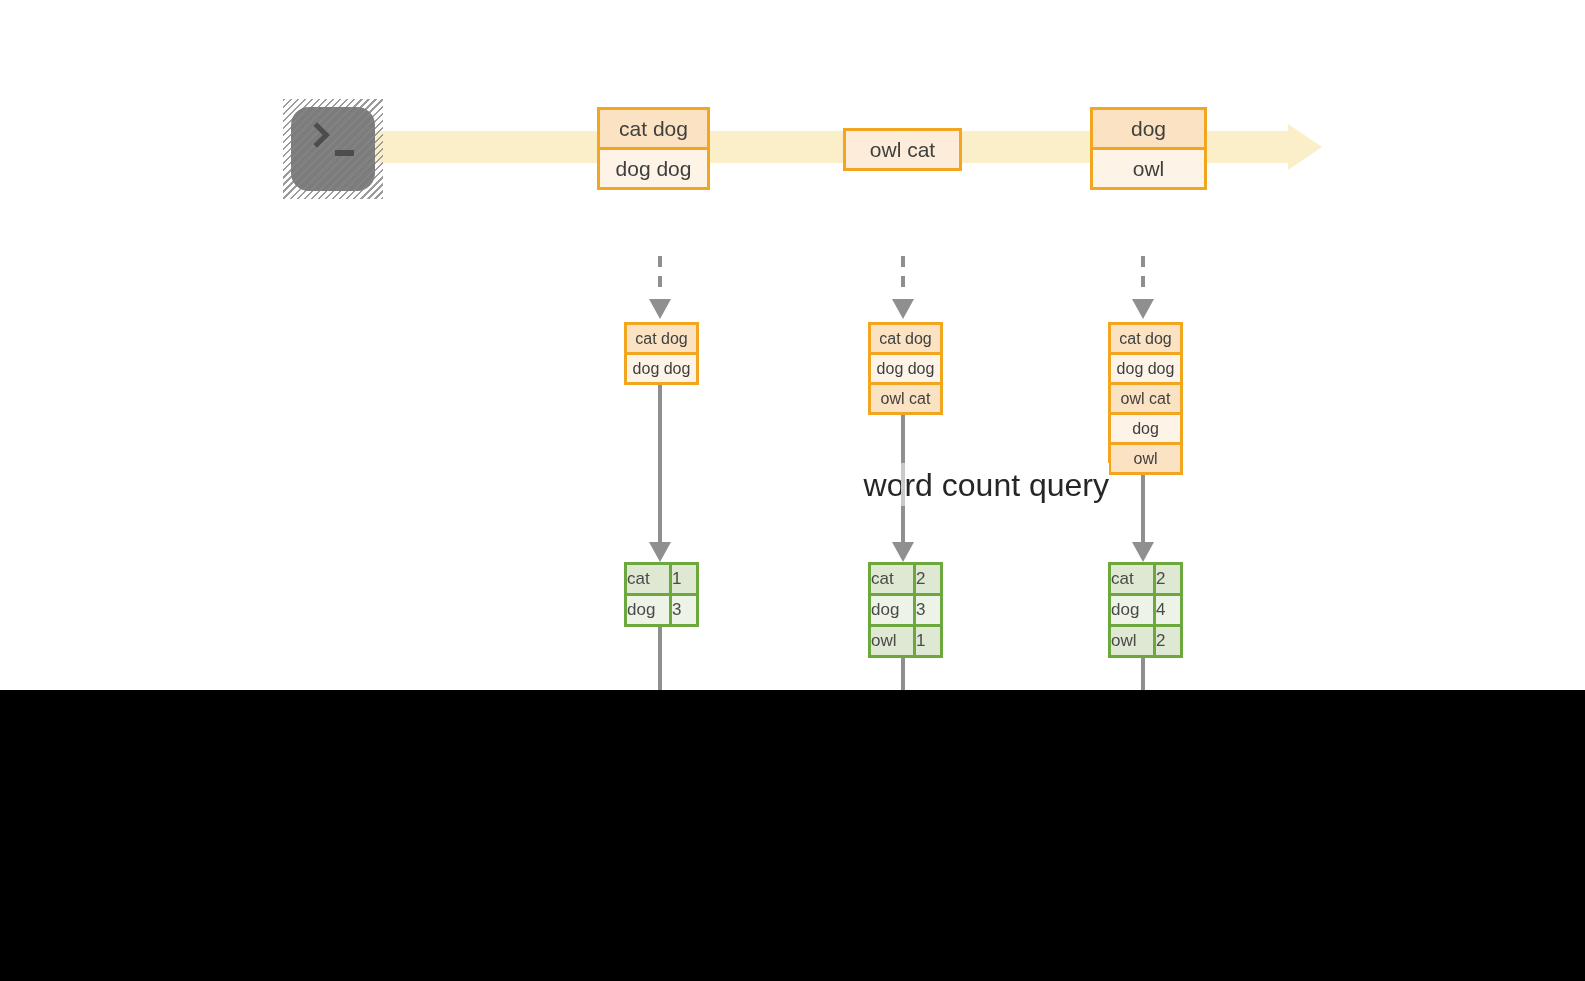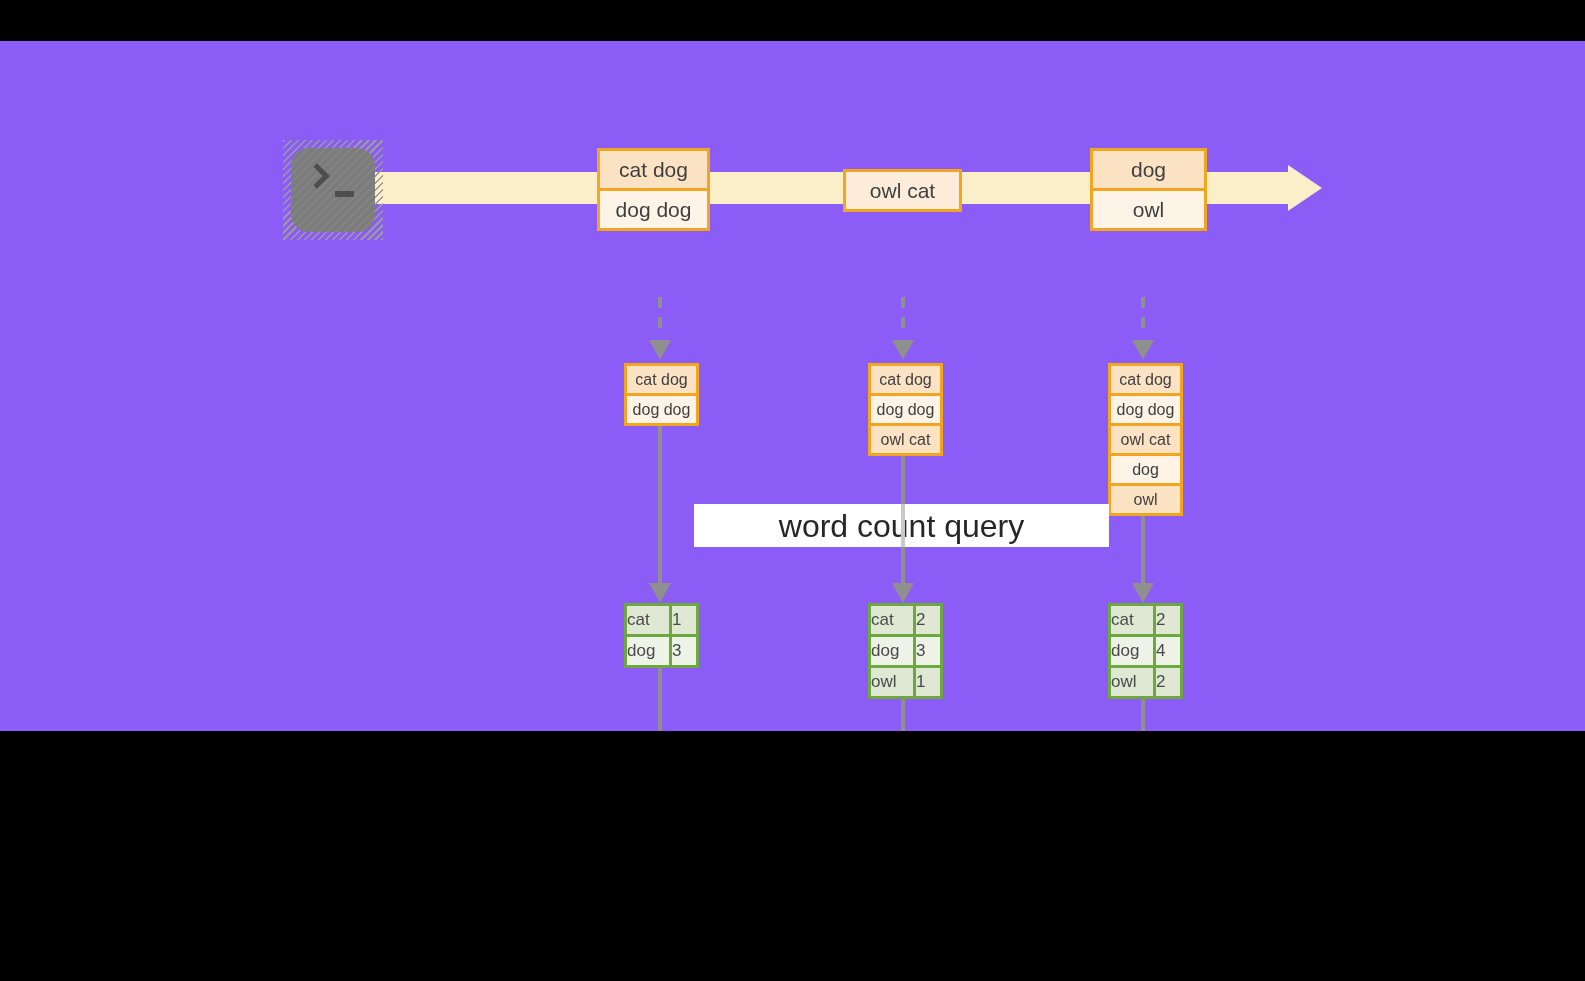--- a/index.html
+++ b/index.html
@@ -1,19 +1,18 @@
 <!DOCTYPE html>
 <html><head>
 <meta charset="utf-8">
 <style>
   html,body{margin:0;padding:0;background:#000;}
   .canvas{
-    position:relative;width:1585px;height:690px;background:#8b5cf6;overflow:hidden;
+    position:relative;width:1585px;height:690px;background:#ffffff;overflow:hidden;
     font-family:"Liberation Sans",sans-serif;
-    margin-top:41px;
   }
 
   
   .band{position:absolute;left:372px;top:131px;width:916px;height:32px;background:#faefc9;}
   .band-head{
     position:absolute;left:1288px;top:124px;width:0;height:0;
     border-left:34px solid #faefc9;border-top:23px solid transparent;border-bottom:23px solid transparent;
   }
 
   
@@ -60,21 +59,21 @@
     background:repeating-linear-gradient(to bottom,#8f8f8f 0 11px,transparent 11px 20px);
   }
   .tri-down{
     position:absolute;width:0;height:0;
     border-top:20px solid #8f8f8f;border-left:11px solid transparent;border-right:11px solid transparent;
   }
 
   
   .banner{
     position:absolute;left:694px;top:463px;width:415px;height:43px;background:#ffffff;
-    text-align:center;line-height:45px;font-size:32px;color:#262626;
+    text-align:right;line-height:45px;font-size:32px;color:#262626;
   }
 
   
   .gtable{position:absolute;border:3px solid #6da83e;box-sizing:border-box;width:75px;}
   .grow{display:flex;height:28px;}
   .grow + .grow{border-top:3px solid #6da83e;}
   .gcell{line-height:28px;text-align:left;font-size:17px;color:#4a4a4a;}
   .gword{width:42px;}
   .gnum{width:24px;border-left:3px solid #6da83e;}
   .grow:nth-child(odd) .gcell{background:#dfe8d2;}

